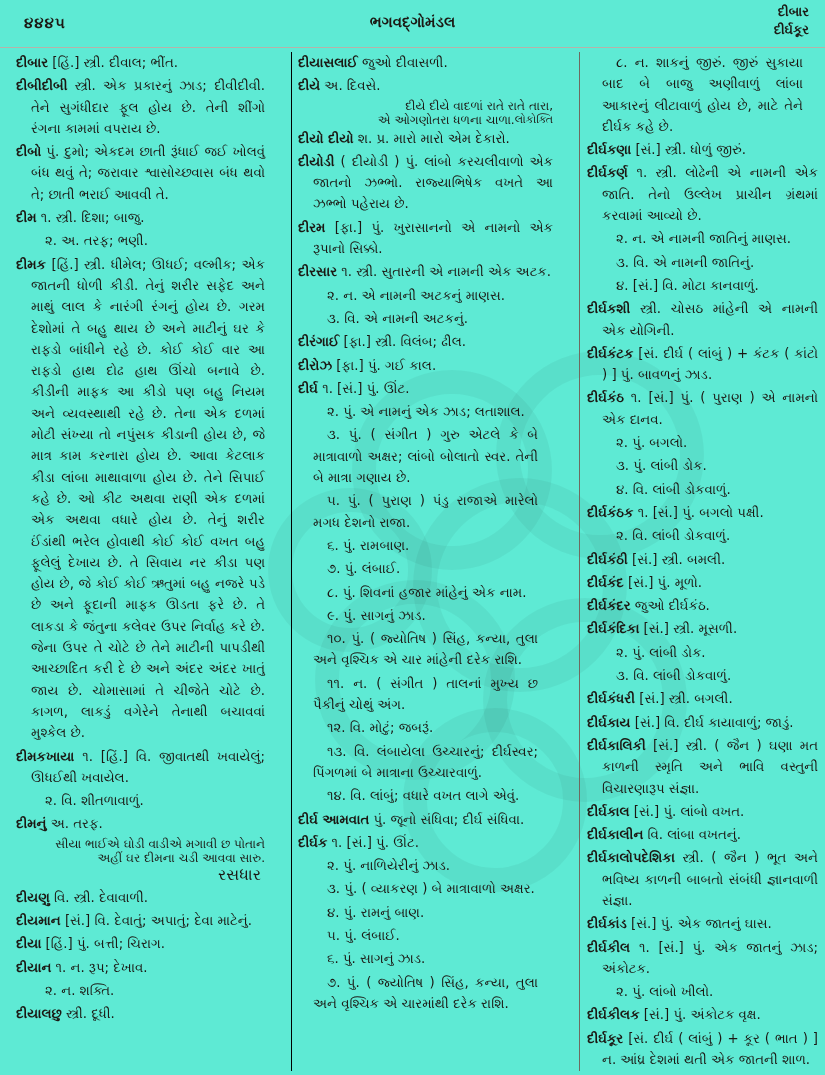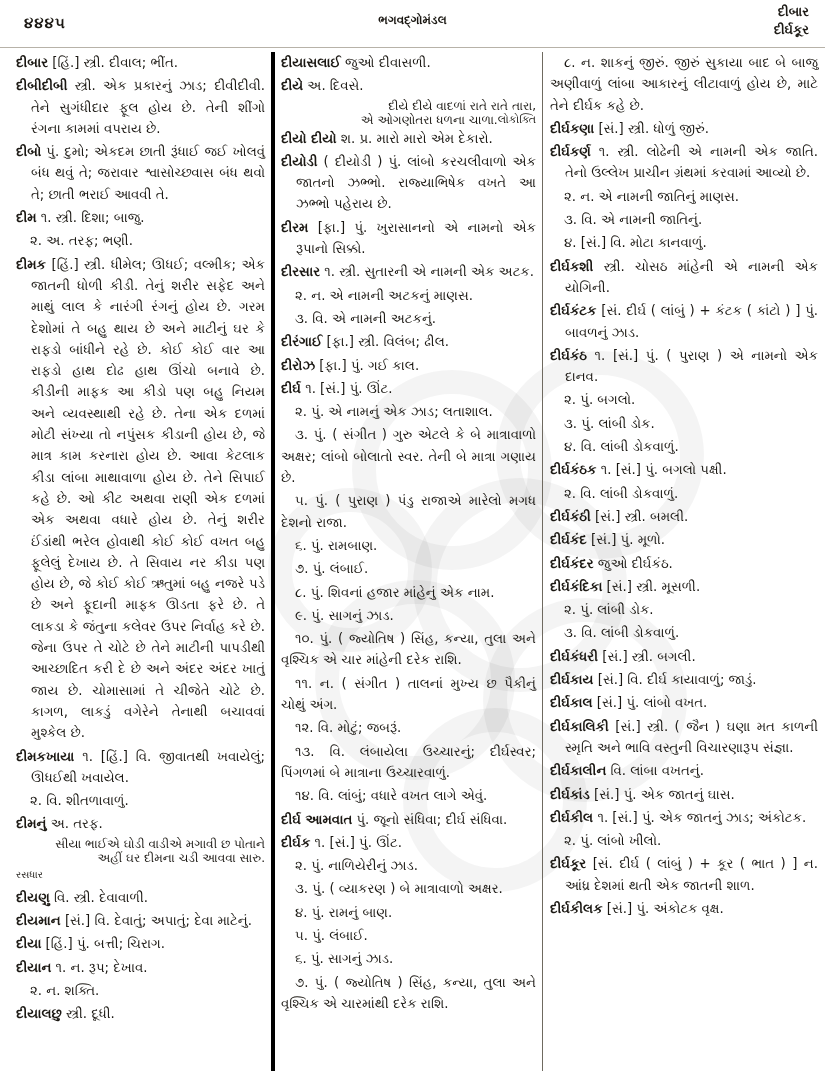--- a/index.html
+++ b/index.html
@@ -1,36 +1,36 @@
 <!DOCTYPE html>
 <html><head>
 <meta charset="utf-8">
 <style>
   html,body{margin:0;padding:0;background:#e9e7e2;}
-  .page{position:relative;width:825px;height:1075px;background:#ffffff;overflow:hidden;
+  .page{position:relative;width:825px;height:1075px;background:#5eead4;overflow:hidden;
         font-family:"DejaVu Sans",sans-serif;color:#1b1813;}
   
   .header{position:absolute;top:0;left:0;right:0;height:48px;z-index:2;}
   .page-num{position:absolute;left:24px;top:14px;font-weight:bold;font-size:15px;letter-spacing:1px;}
-  .book-title{position:absolute;left:0;right:0;top:13px;text-align:center;font-weight:bold;font-size:12px;}
+  .book-title{position:absolute;left:0;right:0;top:13px;text-align:center;font-weight:bold;font-size:15px;}
   .guides{position:absolute;right:16px;top:3px;text-align:right;font-weight:bold;font-size:13px;line-height:18px;}
   .header-rule{position:absolute;top:47px;left:0;right:0;border-top:1px solid #b7b2a8;}
   
   .watermark{position:absolute;left:0;top:0;z-index:0;pointer-events:none;}
   
-  .columns{position:absolute;top:52px;left:16px;right:3px;bottom:4px;display:flex;z-index:1;}
+  .columns{position:absolute;top:52px;left:16px;right:3px;bottom:4px;display:flex;z-index:1;gap:20px;}
   .col{overflow:hidden;font-size:13.3px;line-height:21.3px;text-align:justify;}
   .col-1{flex:0 0 249px;padding-right:6px;}
-  .col-2{flex:0 0 255px;padding:0 6px;border-left:4px solid #000000;}
+  .col-2{flex:0 0 255px;padding:0 6px;border-left:1px solid #000000;}
   .col-3{flex:1;padding:0 4px 0 7px;border-left:1px solid #6f6a60;}
   p.entry{margin:0 0 2px;padding-left:15px;text-indent:-15px;}
-  p.sense{margin:0 0 2px;padding-left:0;text-indent:14px;}
+  p.sense{margin:0 15px 2px;padding-left:0;text-indent:14px;}
   p.quote{margin:0 0 1px;padding-left:28px;font-size:12.1px;line-height:14px;text-align:right;}
   .attr{float:right;font-size:11px;}
-  .attr-line{font-size:10px;line-height:18px;margin:0 4px 3px 0;}
+  .attr-line{text-align:right;font-size:16px;line-height:18px;margin:0 4px 3px 0;}
   b.hw{font-weight:bold;}
 </style>
 </head>
 <body>
 
 <div class="page">
 
   <svg class="watermark" width="825" height="1075" viewBox="0 0 825 1075">
     <g fill="none" stroke="#000" stroke-opacity="0.045" stroke-width="24">
       <circle cx="600" cy="455" r="92"></circle>
@@ -123,24 +123,25 @@
         <p class="entry"><b class="hw">દીર્ઘકંઠક</b> ૧. [સં.] પું. બગલો પક્ષી.</p>
         <p class="sense">૨. વિ. લાંબી ડોકવાળું.</p>
         <p class="entry"><b class="hw">દીર્ઘકંઠી</b> [સં.] સ્ત્રી. બમલી.</p>
         <p class="entry"><b class="hw">દીર્ઘકંદ</b> [સં.] પું. મૂળો.</p>
         <p class="entry"><b class="hw">દીર્ઘકંદર</b> જુઓ દીર્ઘકંઠ.</p>
         <p class="entry"><b class="hw">દીર્ઘકંદિકા</b> [સં.] સ્ત્રી. મૂસળી.</p>
         <p class="sense">૨. પું. લાંબી ડોક.</p>
         <p class="sense">૩. વિ. લાંબી ડોકવાળું.</p>
         <p class="entry"><b class="hw">દીર્ઘકંધરી</b> [સં.] સ્ત્રી. બગલી.</p>
         <p class="entry"><b class="hw">દીર્ઘકાય</b> [સં.] વિ. દીર્ઘ કાયાવાળું; જાડું.</p>
+        <p class="entry"><b class="hw">દીર્ઘકાલિકી</b> [સં.] સ્ત્રી. ( જૈન ) ઘણા મત કાળની સ્મૃતિ અને ભાવિ વસ્તુની વિચારણારૂપ સંજ્ઞા.</p>
         <p class="entry"><b class="hw">દીર્ઘકાલ</b> [સં.] પું. લાંબો વખત.</p>
-        <p class="entry"><b class="hw">દીર્ઘકાલિકી</b> [સં.] સ્ત્રી. ( જૈન ) ઘણા મત કાળની સ્મૃતિ અને ભાવિ વસ્તુની વિચારણારૂપ સંજ્ઞા.</p>
         <p class="entry"><b class="hw">દીર્ઘકાલીન</b> વિ. લાંબા વખતનું.</p>
+        <p class="entry"><b class="hw">દીર્ઘકાલોપદેશિકા</b> સ્ત્રી. ( જૈન ) ભૂત અને ભવિષ્ય કાળની બાબતો સંબંધી જ્ઞાનવાળી સંજ્ઞા.</p>
         <p class="entry"><b class="hw">દીર્ઘકાંડ</b> [સં.] પું. એક જાતનું ઘાસ.</p>
         <p class="entry"><b class="hw">દીર્ઘકીલ</b> ૧. [સં.] પું. એક જાતનું ઝાડ; અંકોટક.</p>
         <p class="sense">૨. પું. લાંબો ખીલો.</p>
+        <p class="entry"><b class="hw">દીર્ઘકીલક</b> [સં.] પું. અંકોટક વૃક્ષ.</p>
         <p class="entry"><b class="hw">દીર્ઘકૂર</b> [સં. દીર્ઘ ( લાંબું ) + કૂર ( ભાત ) ] ન. આંધ્ર દેશમાં થતી એક જાતની શાળ.</p>
-        <p class="entry"><b class="hw">દીર્ઘકીલક</b> [સં.] પું. અંકોટક વૃક્ષ.</p>
       </div>
   </div>
 
 </div>
 
 </body></html>

